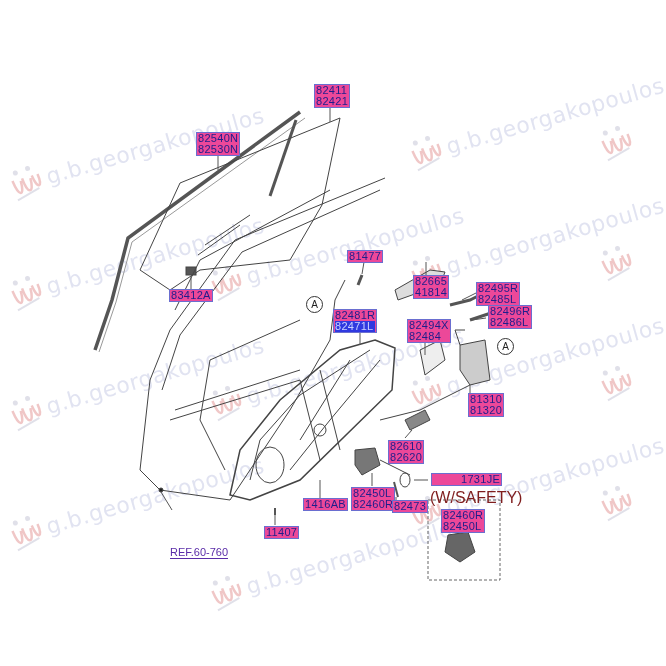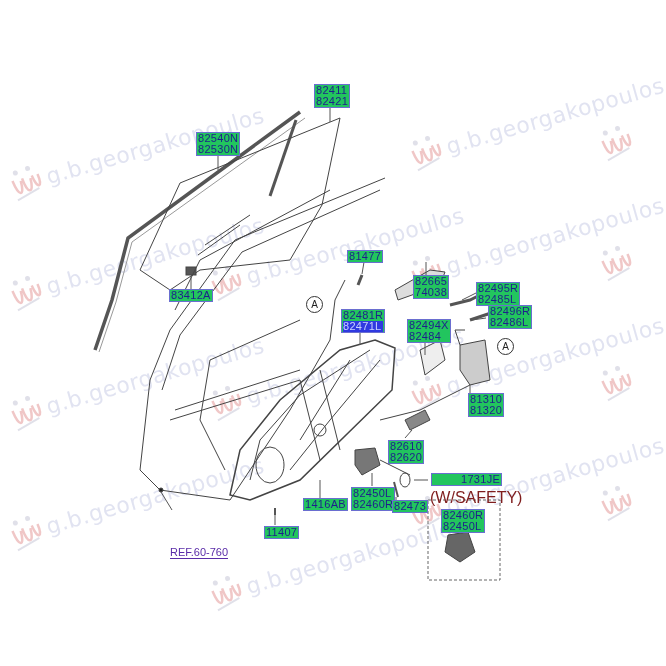--- a/index.html
+++ b/index.html
@@ -3,21 +3,21 @@
 <meta charset="utf-8">
 <style>
   html,body{margin:0;padding:0;background:#fff;}
   body{width:666px;height:666px;position:relative;overflow:hidden;font-family:"Liberation Sans",sans-serif;}
   #canvas{position:absolute;left:0;top:0;width:666px;height:666px;}
   .wm-layer{position:absolute;left:0;top:0;width:666px;height:666px;pointer-events:none;}
   .wm{position:absolute;display:flex;align-items:center;transform:rotate(-16deg);transform-origin:left center;opacity:0.55;}
   .wm-logo{width:34px;height:34px;position:relative;margin-right:4px;}
   .wm-text{font-family:"DejaVu Sans",sans-serif;font-size:22px;color:#c9cde6;letter-spacing:0.5px;white-space:nowrap;}
   .lbl{position:absolute;font-family:"Liberation Sans",sans-serif;font-size:11px;line-height:11px;color:#1e1e8c;
-       background:#22c55e;border:1px solid #6a6ed0;padding:0 1px;letter-spacing:0.3px;}
+       background:#ec4899;border:1px solid #6a6ed0;padding:0 1px;letter-spacing:0.3px;}
   .lbl .ln{display:block;white-space:nowrap;}
   .lbl .hl{background:#2f39e0;color:#c9d0ff;}
   .ref{position:absolute;font-size:11px;color:#5a2ca8;font-family:"Liberation Sans",sans-serif;border-bottom:1px solid #5a2ca8;}
   .note{position:absolute;font-size:16px;color:#7f1d1d;font-family:"Liberation Sans",sans-serif;}
   .callout{position:absolute;width:15px;height:15px;border:1px solid #333;border-radius:50%;font-size:10px;line-height:15px;text-align:center;color:#222;background:#fff;}
 </style>
 </head>
 <body>
 
 <div id="canvas">
@@ -274,27 +274,27 @@
   <div class="lbl" style="left:196px;top:132px;">
     <span class="ln">82540N</span>
     <span class="ln">82530N</span>
   </div>
   <div class="lbl" style="left:169px;top:289px;">
     <span class="ln">83412A</span>
   </div>
   <div class="lbl" style="left:347px;top:250px;">
     <span class="ln">81477</span>
   </div>
-  <div class="lbl" style="left:341px;top:309px;">
+  <div class="lbl" style="left:333px;top:309px;">
     <span class="ln">82481R</span>
     <span class="ln hl">82471L</span>
   </div>
   <div class="lbl" style="left:413px;top:243px;margin-top:32px;">
     <span class="ln">82665</span>
-    <span class="ln">74038</span>
+    <span class="ln">41814</span>
   </div>
   <div class="lbl" style="left:476px;top:282px;">
     <span class="ln">82495R</span>
     <span class="ln">82485L</span>
   </div>
   <div class="lbl" style="left:488px;top:305px;">
     <span class="ln">82496R</span>
     <span class="ln">82486L</span>
   </div>
   <div class="lbl" style="left:407px;top:319px;">

